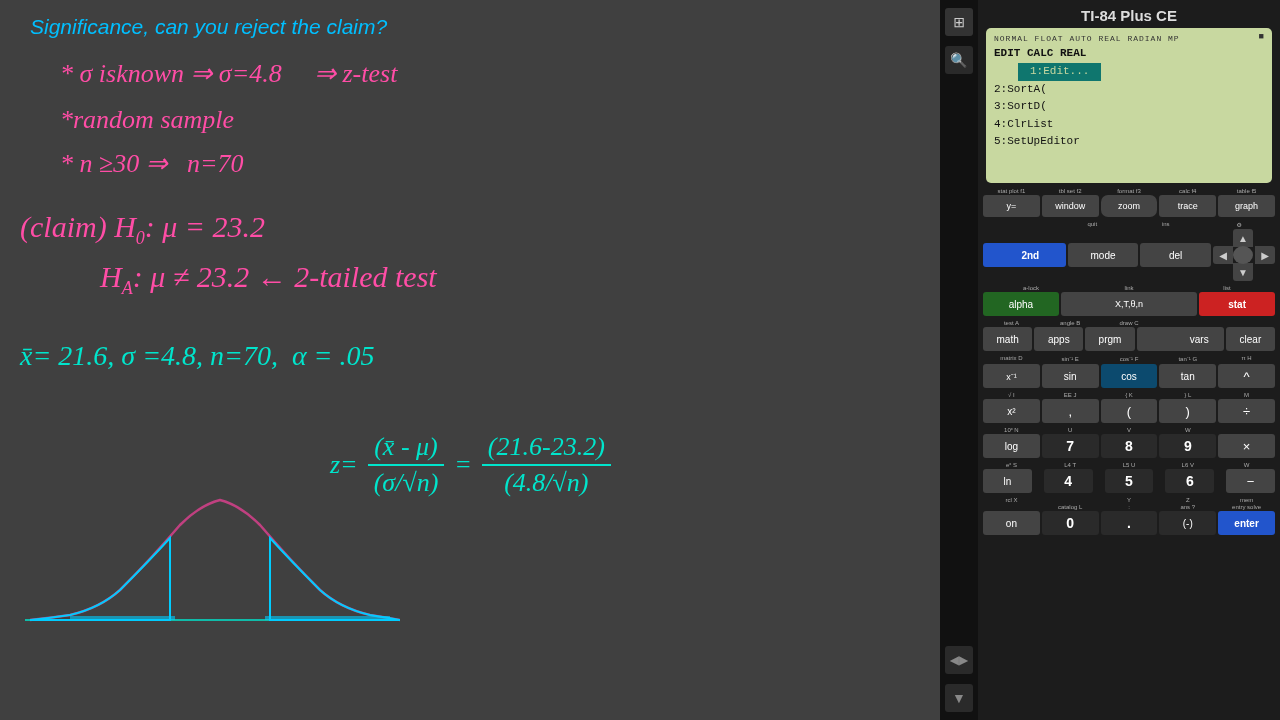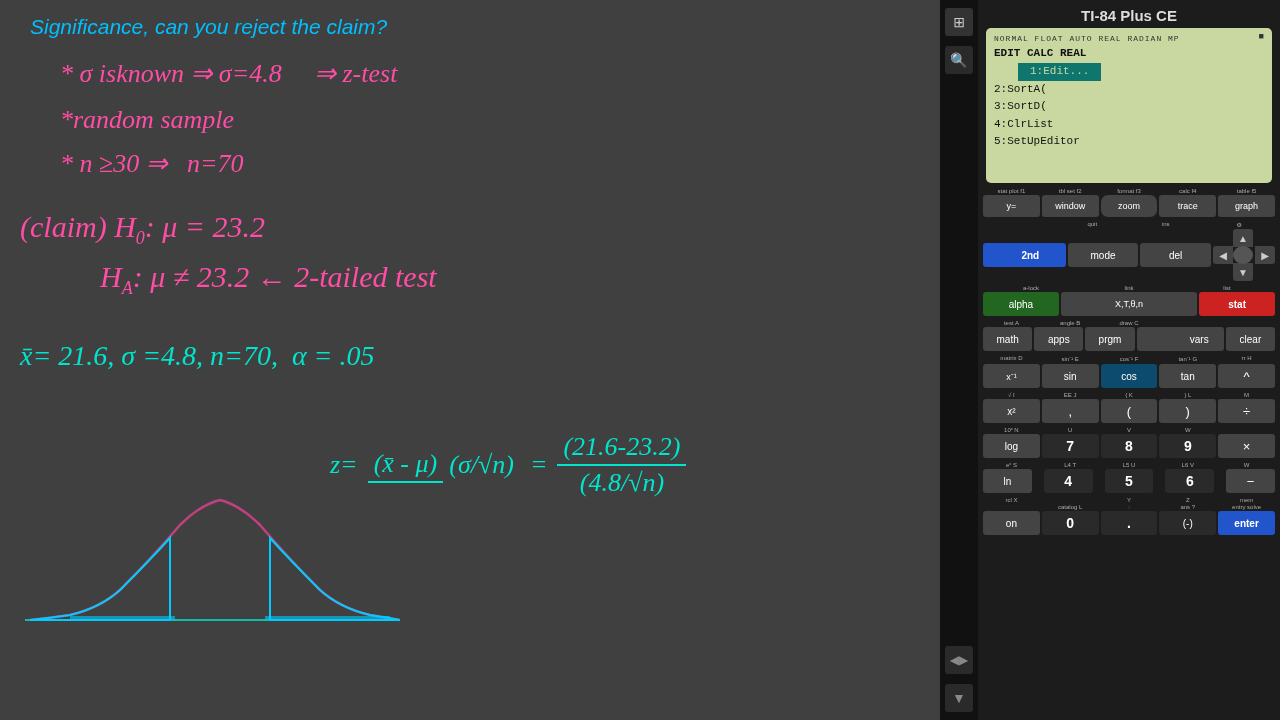--- a/index.html
+++ b/index.html
@@ -76,21 +76,21 @@
 
       <path d="M250,58 Q270,80 300,110 Q320,128 350,135 Q370,138 380,140 L380,140 L250,140 Z" fill="none" stroke="#00ccff" stroke-width="2"></path>
 
       <line x1="50" y1="138" x2="155" y2="138" stroke="#00ccff" stroke-width="4" opacity="0.6"></line>
       <line x1="245" y1="138" x2="370" y2="138" stroke="#00ccff" stroke-width="4" opacity="0.6"></line>
     </svg>
 
     <div style="position:absolute; top:430px; left:330px; color:#00e5cc; font-size:26px; font-family:'Segoe UI',cursive; font-style:italic; line-height:1.3;">
       <div style="display:flex; align-items:center; gap:10px;">
         <div>z=</div>
-        <div style="display:flex; align-items:center;justify-content:space-between;">
+        <div style="display:flex; flex-direction:column; align-items:center;justify-content:space-between;">
           <div style="border-bottom:2px solid #00e5cc; padding: 0 6px;">(x̄ - μ)</div>
           <div style="padding: 0 6px;">(σ/√n)</div>
         </div>
         <div>=</div>
         <div style="display:flex; flex-direction:column; align-items:center;">
           <div style="border-bottom:2px solid #00e5cc; padding: 0 6px;">(21.6-23.2)</div>
           <div style="padding: 0 6px;">(4.8/√n)</div>
         </div>
       </div>
     </div>

